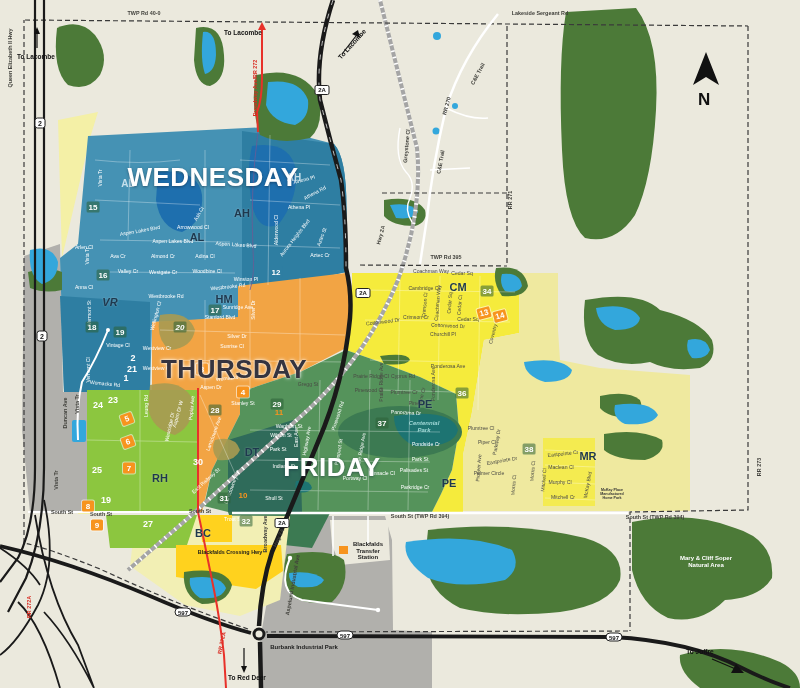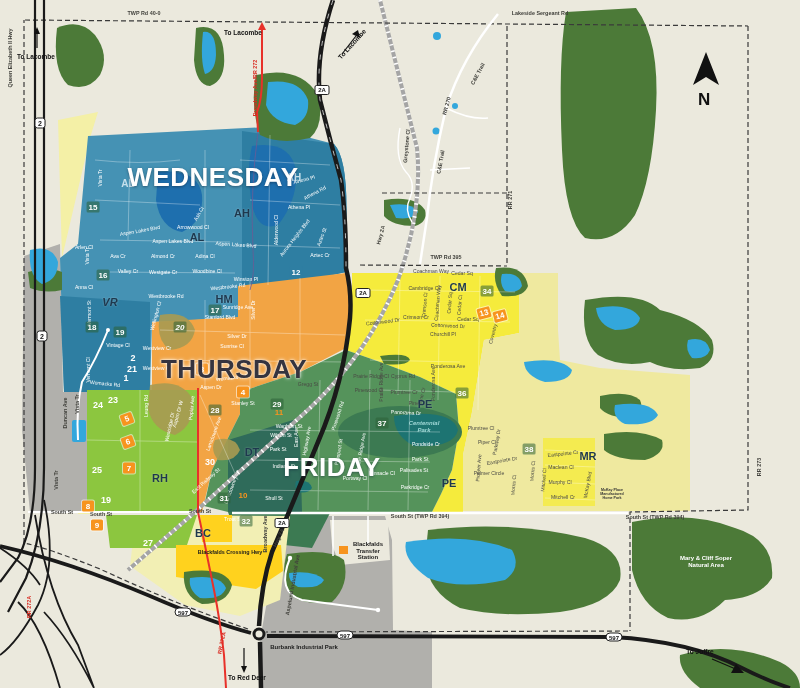--- a/index.html
+++ b/index.html
@@ -329,21 +329,21 @@
       <div class="area-dark" style="left: 197px; top: 237px; transform: translate(-50%, -50%);">AL</div>
       <div class="area-dark" style="left: 110px; top: 302px; transform: translate(-50%, -50%); font-style: italic;">VR</div>
       <div class="area-dark" style="left: 224px; top: 299px; transform: translate(-50%, -50%);">HM</div>
       <div class="area-dark" style="left: 160px; top: 478px; transform: translate(-50%, -50%);">RH</div>
       <div class="area-dark" style="left: 252px; top: 452px; transform: translate(-50%, -50%);">DT</div>
       <div class="area-dark" style="left: 203px; top: 533px; transform: translate(-50%, -50%);">BC</div>
       <div class="area-dark" style="left: 425px; top: 404px; transform: translate(-50%, -50%);">PE</div>
       <div class="area-dark" style="left: 449px; top: 483px; transform: translate(-50%, -50%);">PE</div>
       <div class="area-dark" style="left: 458px; top: 287px; transform: translate(-50%, -50%);">CM</div>
       <div class="area-dark" style="left: 588px; top: 456px; transform: translate(-50%, -50%);">MR</div>
-      <div class="mk mk-teal" style="left: 276px; top: 272px; transform: translate(-50%, -50%); margin-left: 20px;">12</div>
+      <div class="mk mk-teal" style="left: 276px; top: 272px; transform: translate(-50%, -50%);">12</div>
       <div class="mk mk-park" style="left: 93px; top: 207px; transform: translate(-50%, -50%);">15</div>
       <div class="mk mk-park" style="left: 103px; top: 275px; transform: translate(-50%, -50%);">16</div>
       <div class="mk mk-park" style="left: 215px; top: 262px; transform: translate(-50%, -50%); margin-top: 48px;">17</div>
       <div class="mk mk-park" style="left: 92px; top: 327px; transform: translate(-50%, -50%);">18</div>
       <div class="mk mk-park" style="left: 120px; top: 332px; transform: translate(-50%, -50%);">19</div>
       <div class="mk mk-park" style="left: 180px; top: 327px; transform: translate(-50%, -50%); font-style: italic;">20</div>
       <div class="mk mk-park" style="left: 215px; top: 410px; transform: translate(-50%, -50%);">28</div>
       <div class="mk mk-park" style="left: 277px; top: 404px; transform: translate(-50%, -50%);">29</div>
       <div class="mk mk-park" style="left: 224px; top: 498px; transform: translate(-50%, -50%);">31</div>
       <div class="mk mk-park" style="left: 246px; top: 521px; transform: translate(-50%, -50%);">32</div>
@@ -351,22 +351,22 @@
       <div class="mk mk-park" style="left: 462px; top: 393px; transform: translate(-50%, -50%);">36</div>
       <div class="mk mk-park" style="left: 382px; top: 423px; transform: translate(-50%, -50%);">37</div>
       <div class="mk mk-park" style="left: 529px; top: 449px; transform: translate(-50%, -50%);">38</div>
       <div class="mk mk-plain" style="left: 126px; top: 377px; transform: translate(-50%, -50%);">1</div>
       <div class="mk mk-plain" style="left: 133px; top: 357px; transform: translate(-50%, -50%);">2</div>
       <div class="mk mk-plain" style="left: 132px; top: 368px; transform: translate(-50%, -50%);">21</div>
       <div class="mk mk-plain" style="left: 113px; top: 399px; transform: translate(-50%, -50%);">23</div>
       <div class="mk mk-plain" style="left: 98px; top: 404px; transform: translate(-50%, -50%);">24</div>
       <div class="mk mk-plain" style="left: 97px; top: 469px; transform: translate(-50%, -50%);">25</div>
       <div class="mk mk-plain" style="left: 106px; top: 499px; transform: translate(-50%, -50%);">19</div>
-      <div class="mk mk-plain" style="left: 148px; top: 523px; transform: translate(-50%, -50%); margin-top: 19px;">27</div>
-      <div class="mk mk-plain" style="left: 210px; top: 461px; transform: translate(-50%, -50%); text-align: right;">30</div>
+      <div class="mk mk-plain" style="left: 148px; top: 523px; transform: translate(-50%, -50%);">27</div>
+      <div class="mk mk-plain" style="left: 198px; top: 461px; transform: translate(-50%, -50%); text-align: right;">30</div>
       <div class="mk mk-orange" style="left: 202px; top: 369px; transform: translate(-50%, -50%);">3</div>
       <div class="mk mk-orange" style="left: 243px; top: 392px; transform: translate(-50%, -50%);">4</div>
       <div class="mk mk-orange" style="left: 127px; top: 419px; transform: translate(-50%, -50%) rotate(-20deg);">5</div>
       <div class="mk mk-orange" style="left: 128px; top: 442px; transform: translate(-50%, -50%) rotate(-20deg);">6</div>
       <div class="mk mk-orange" style="left: 129px; top: 468px; transform: translate(-50%, -50%);">7</div>
       <div class="mk mk-orange" style="left: 88px; top: 506px; transform: translate(-50%, -50%);">8</div>
       <div class="mk mk-orange" style="left: 97px; top: 525px; transform: translate(-50%, -50%);">9</div>
       <div class="mk mk-orange" style="left: 484px; top: 313px; transform: translate(-50%, -50%) rotate(-15deg);">13</div>
       <div class="mk mk-orange" style="left: 500px; top: 316px; transform: translate(-50%, -50%) rotate(-15deg);">14</div>
       <div class="mk mk-otext" style="left: 243px; top: 495px; transform: translate(-50%, -50%);">10</div>

